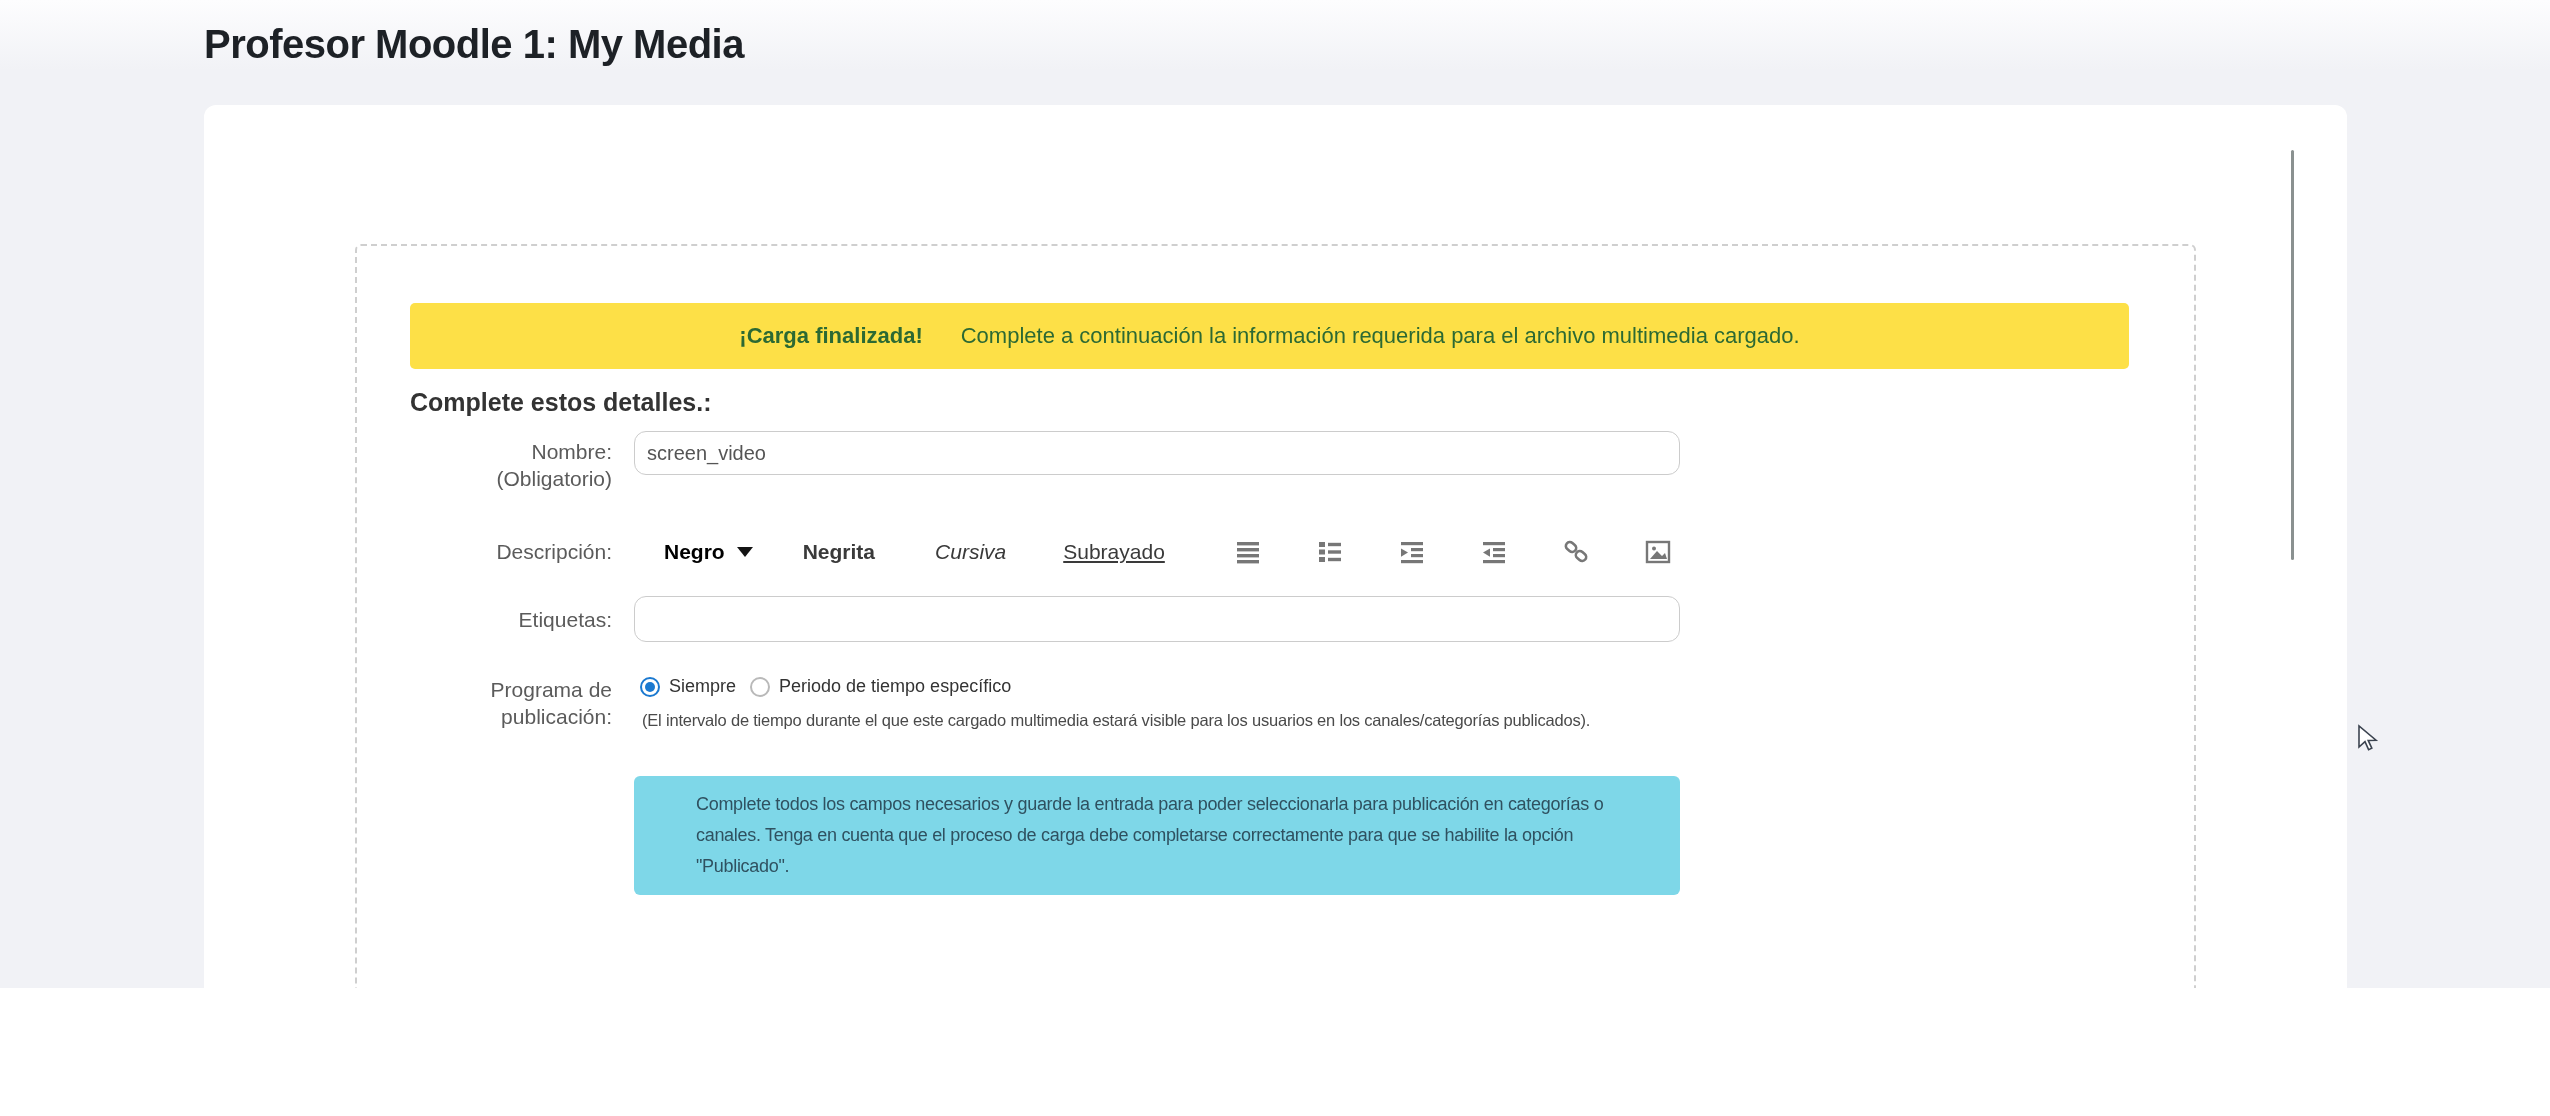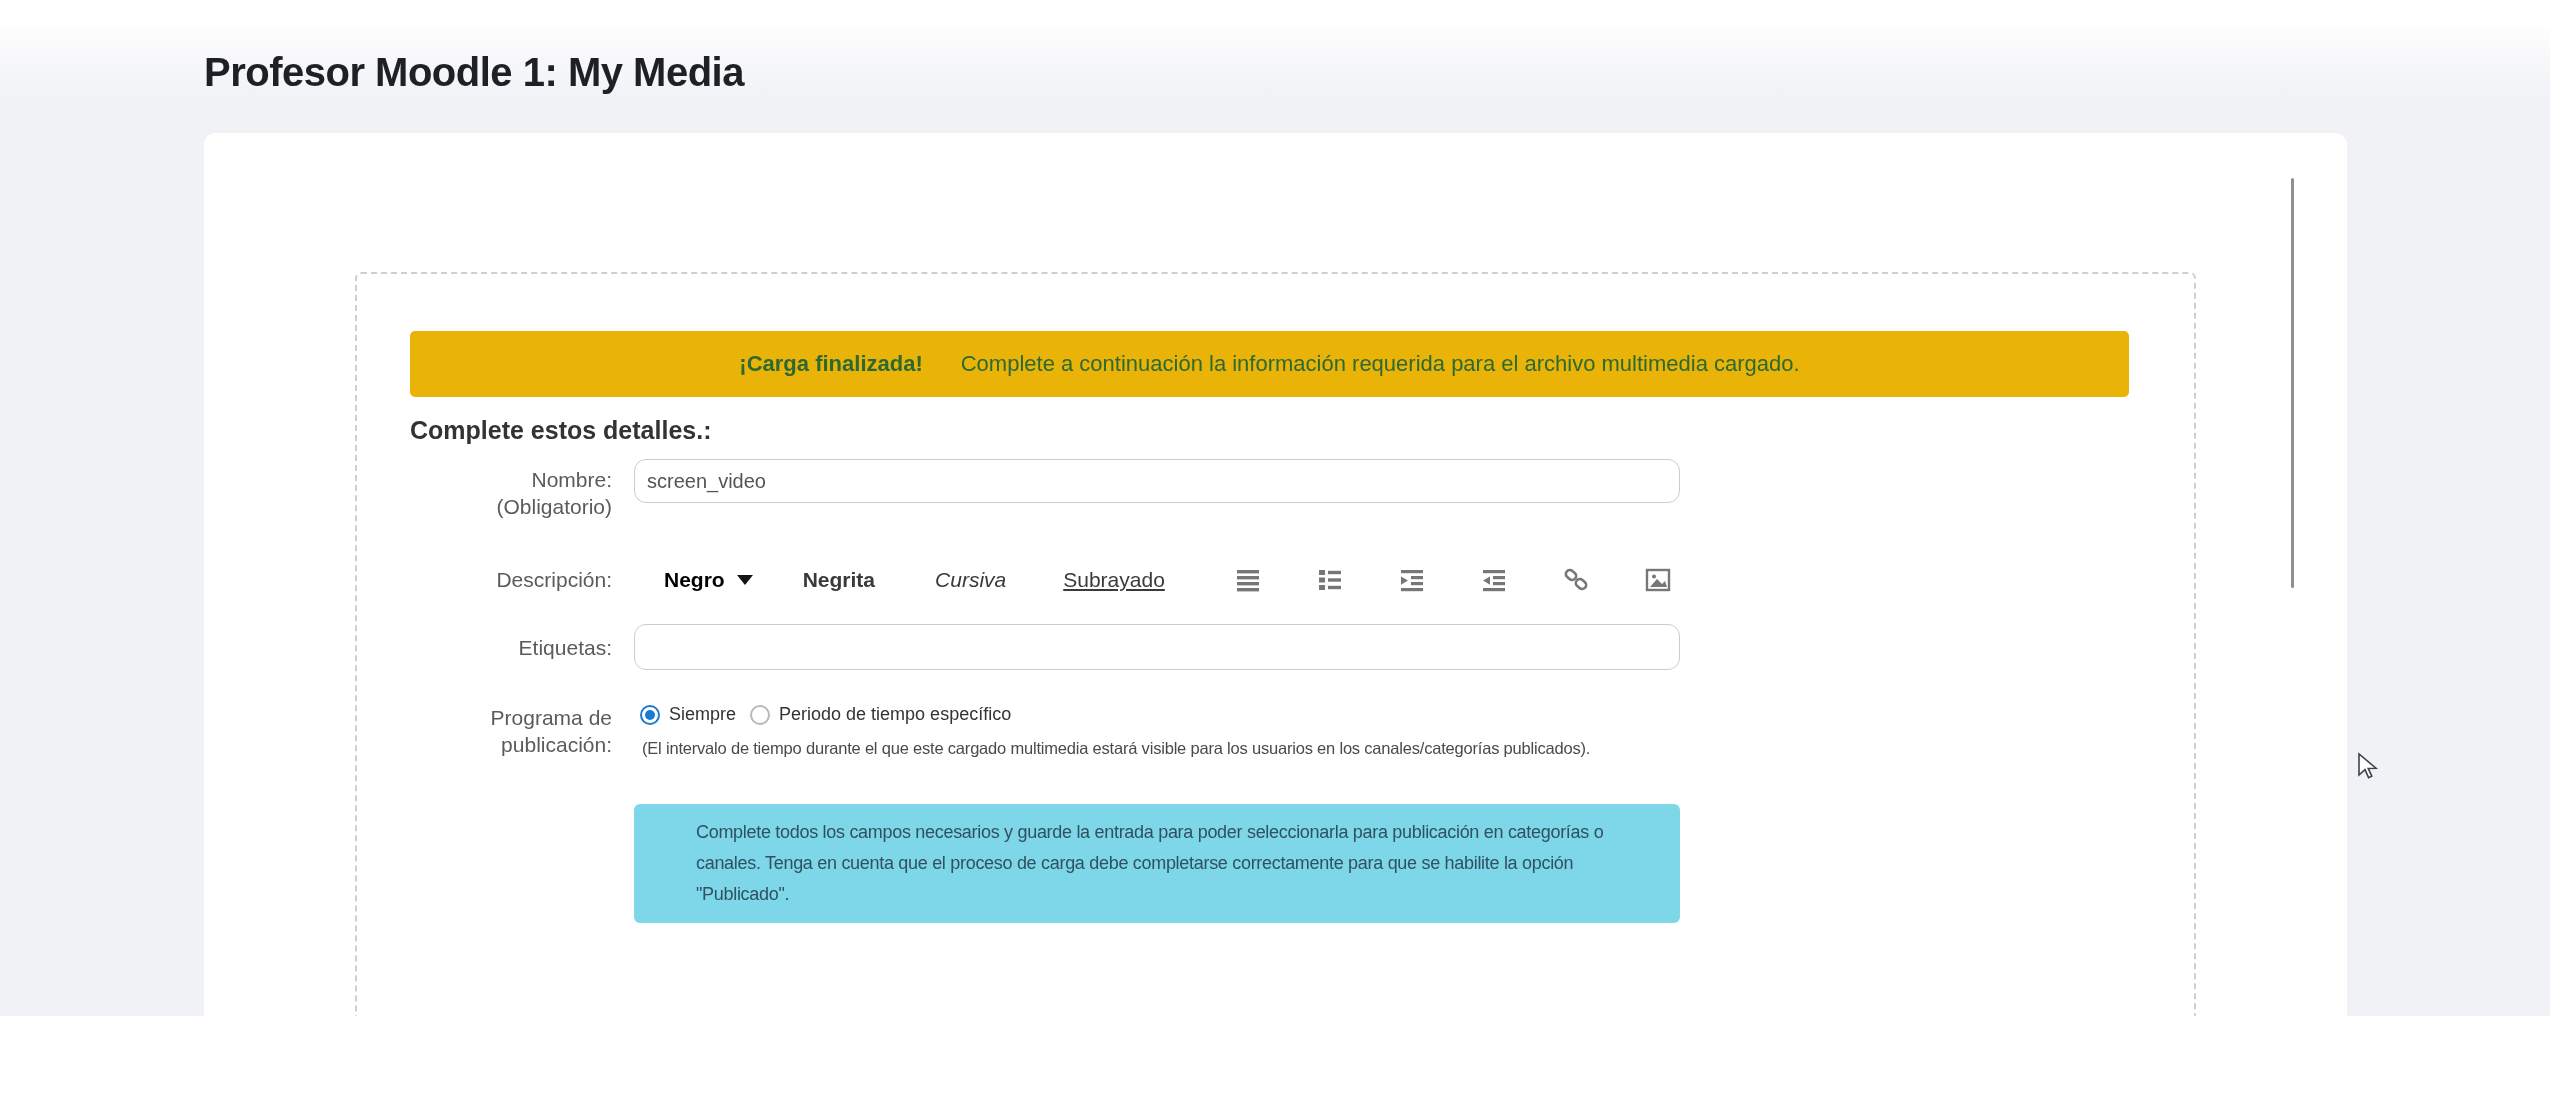--- a/index.html
+++ b/index.html
@@ -1,28 +1,28 @@
 <!DOCTYPE html>
 <html><head>
 <meta charset="utf-8">
 <style>
   html,body{margin:0;padding:0;}
   body{font-family:"Liberation Sans","DejaVu Sans",sans-serif;}
   .page{position:relative;width:2550px;height:988px;overflow:hidden;
-        background:linear-gradient(#fdfdfe,#f1f2f6 70px);margin-top:28px;}
+        background:linear-gradient(#fdfdfe,#f1f2f6 70px);}
   .page-title{position:absolute;left:204px;top:22px;font-size:40px;font-weight:700;
               color:#1d2126;letter-spacing:-0.5px;}
   .card{position:absolute;left:204px;top:105px;width:2143px;height:1011px;
         background:#ffffff;border-radius:12px 12px 0 0;overflow:hidden;}
   .form-heading{position:absolute;left:152px;top:48px;font-size:34px;font-weight:700;
                 color:#101418;letter-spacing:-0.3px;}
   .dashed{position:absolute;left:151px;top:139px;width:1841px;height:940px;
           border:2px dashed #cfcfcf;border-radius:6px;box-sizing:border-box;
           padding:57px 0 0 53px;}
-  .banner{width:1719px;height:66px;background:#eab308;border-radius:5px;
+  .banner{width:1719px;height:66px;background:#fde047;border-radius:5px;
           display:flex;align-items:center;justify-content:center;
           font-size:22px;color:#2c6933;gap:30px;}
   .banner b{margin-right:8px;}
   .section-heading{margin-top:19px;font-size:25px;font-weight:700;color:#333;}
   .form{margin-top:14px;}
   .row{display:flex;align-items:flex-start;}
   .row-label{width:202px;text-align:right;color:#5b5b5b;font-size:21px;line-height:27px;}
   .row-field{margin-left:22px;width:1046px;}
   .text-input{box-sizing:border-box;width:100%;height:44px;border:1px solid #cccccc;
               border-radius:12px;font-family:inherit;font-size:20px;color:#555;

